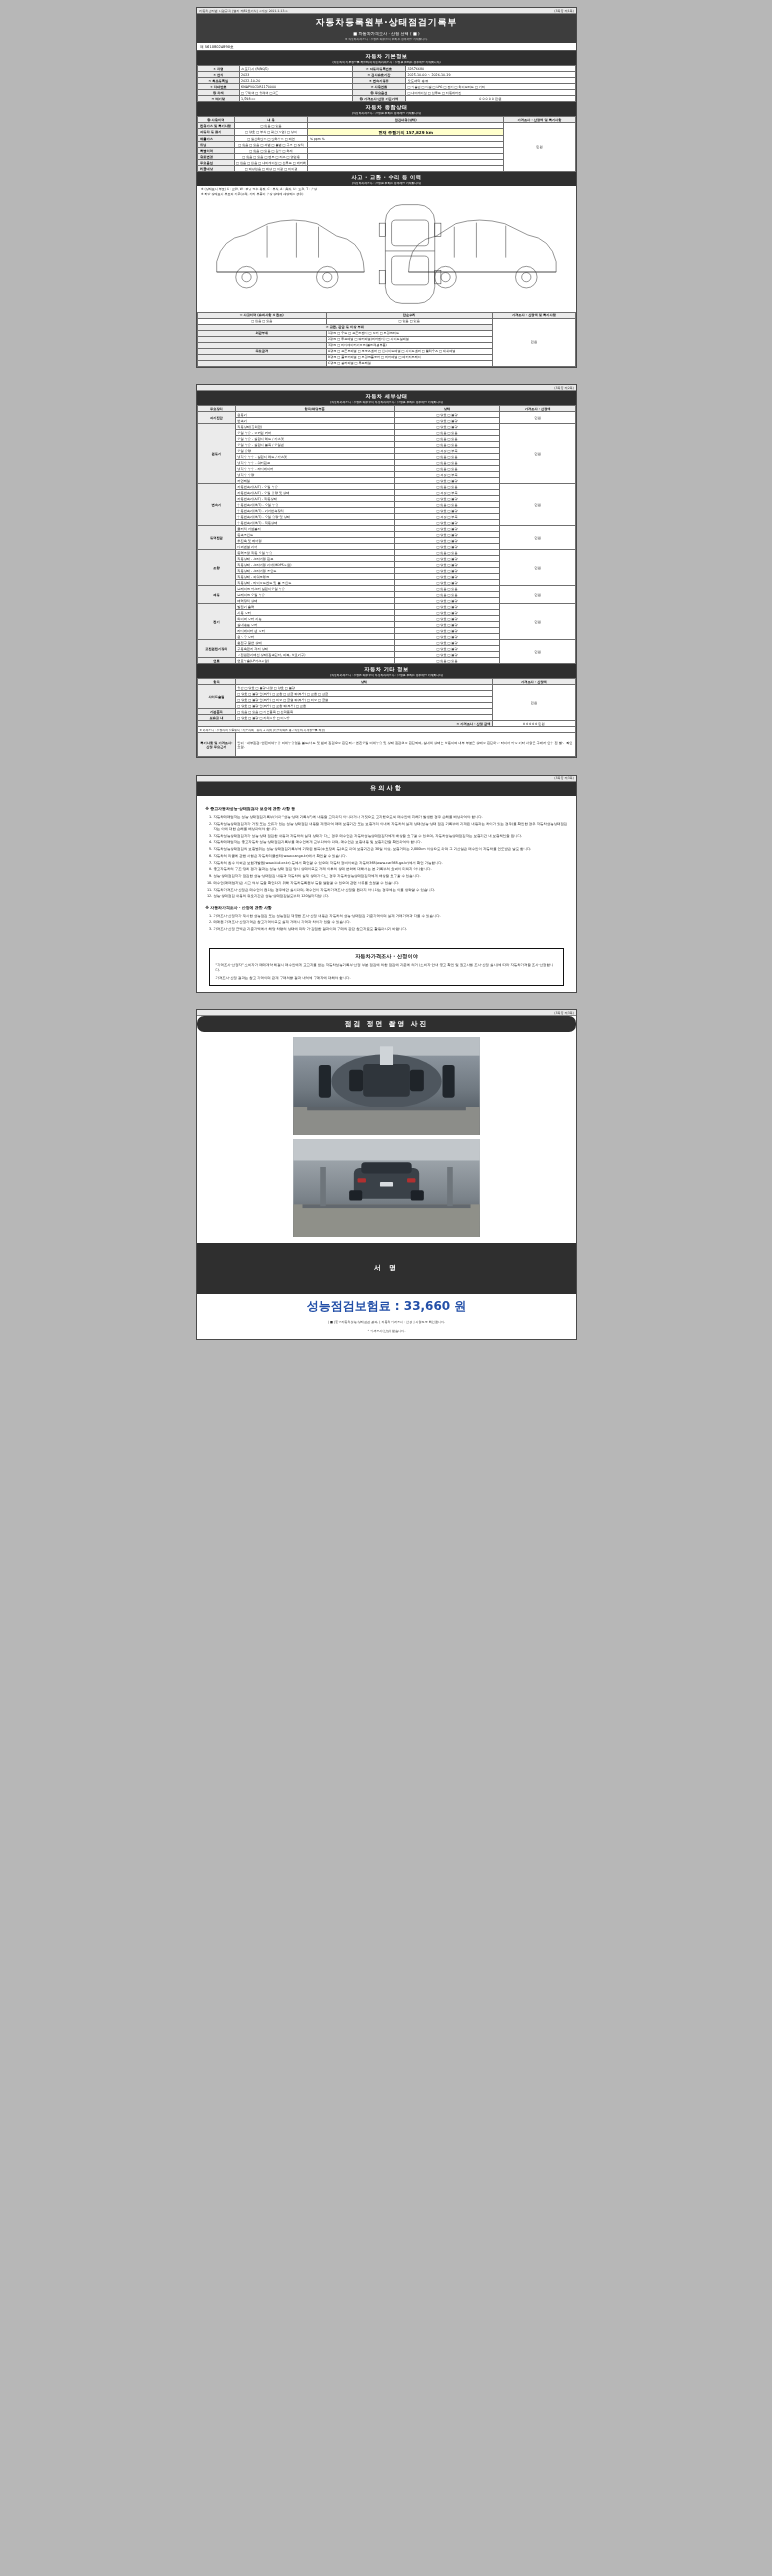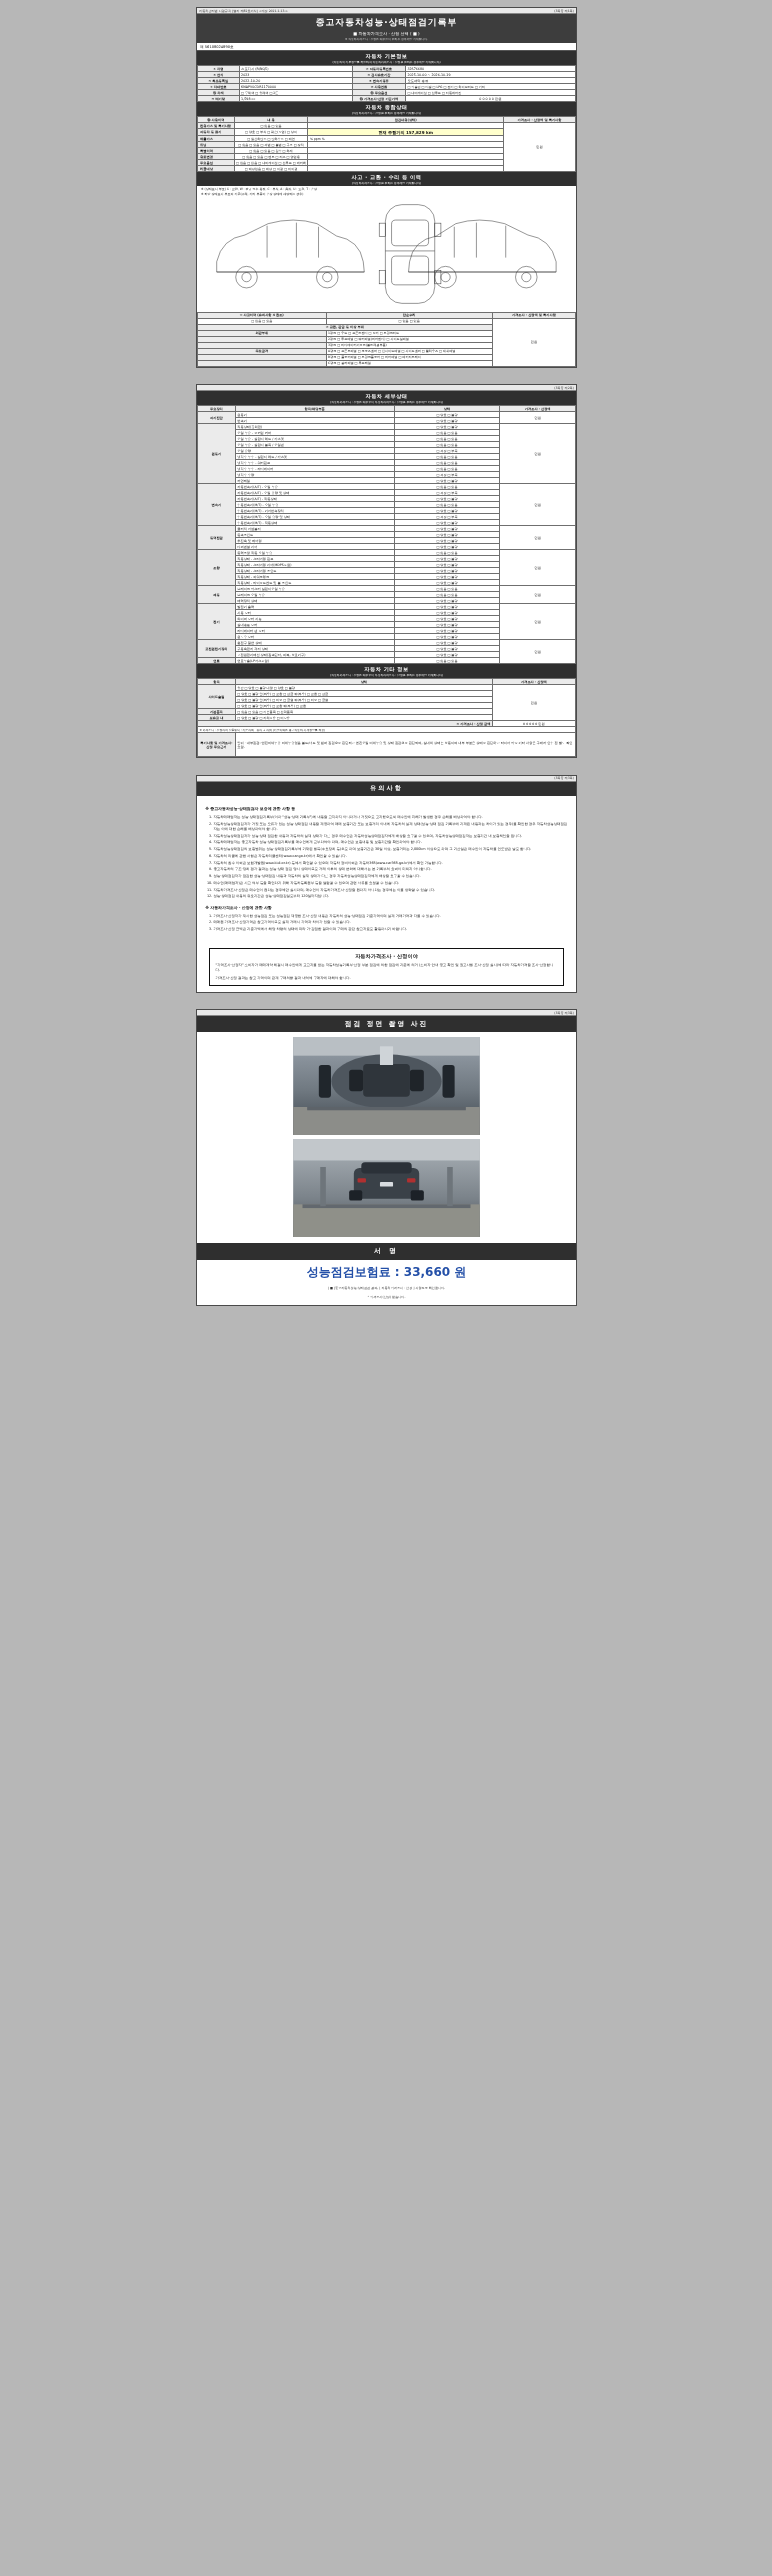--- a/index.html
+++ b/index.html
@@ -52,25 +52,25 @@
   .notice-body { padding:5.2px 8.2px; font-size:3.4px; line-height:1.55; }
   .notice-body h4 { font-size:3.9px; margin:5.2px 0 2.6px 0; }
   .notice-body ol { margin:0 0 4.1px 8.2px; padding:0; }
   .notice-body li { margin-bottom:1.5px; }
   .stamp-box {
     border:1px solid #111; margin:6.2px 12.4px; padding:4.1px 5.2px; font-size:3.4px; line-height:1.5;
   }
   .stamp-title { text-align:center; font-weight:bold; font-size:5.2px; margin-bottom:2.6px;}
   .photo-head {
     background:#2f2f2f; color:#fff; text-align:center; font-size:6.7px;
-    font-weight:bold; padding:3.1px 0; letter-spacing:2.1px;
+    font-weight:bold; padding:3.1px 0; letter-spacing:2.1px;border-radius:7px;
   }
   .sign-head {
     background:#2f2f2f; color:#fff; text-align:center; font-size:6.7px;
-    font-weight:bold; padding:4px 0; letter-spacing:3.1px;
+    font-weight:bold; padding:21px 0; letter-spacing:3.1px;
   }
   .fee { text-align:center; font-size:12px; font-weight:bold; color:#2450a8; padding:4.1px 0;}
   .footline { text-align:center; font-size:3.1px; padding:1px 0 5.2px 0; color:#333;}
   .diagram-wrap { padding:3.1px 4.1px 2.1px 4.1px; }
   .legend { font-size:3px; line-height:1.5; padding:1px 4.1px;}
   .mini { font-size:2.8px; }
   .hl { background:#ffffcc; }
   .memo-area { height:24px; }
 </style>
 </head>
@@ -78,21 +78,21 @@
 
 <div class="pagewrap">
 <div class="page" style="width:381px;">
 
   <div class="sheet-top">
     <span>자동차관리법 시행규칙 [별지 제82호서식] &lt;개정 2021.1.13.&gt;</span>
     <span>(3쪽중 제1쪽)</span>
   </div>
 
   <div class="title-band">
-    <div class="t1">중고자동차성능·상태점검기록부</div>
+    <div class="t1">자동차등록원부·상태점검기록부</div>
     <div class="t2">■ 자동차가격조사 · 산정 선택 ( ■ )</div>
     <div class="t3">※ 자동차가격조사 · 산정은 매수인이 원하는 경우에만 기재합니다.</div>
   </div>
 
   <div class="docnum">제 56108024890호</div>
 
   <div class="sec-title">
     <span>자동차 기본정보</span>
     <div class="sec-sub">(자동차의 기본정보를 확인하여 자동차가격조사 · 산정을 원하는 경우에만 기재합니다)</div>
   </div>

